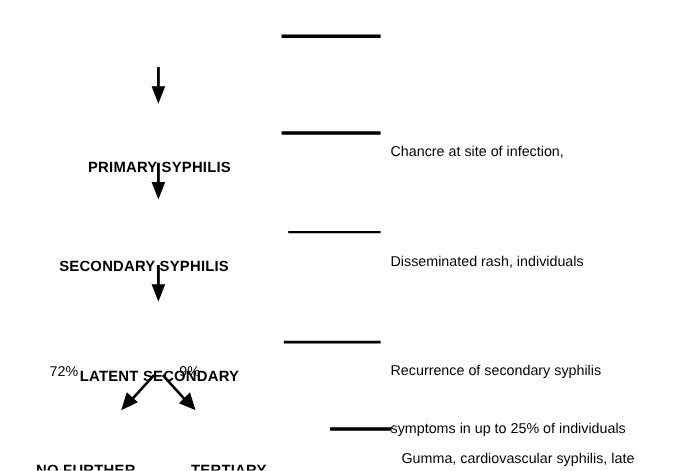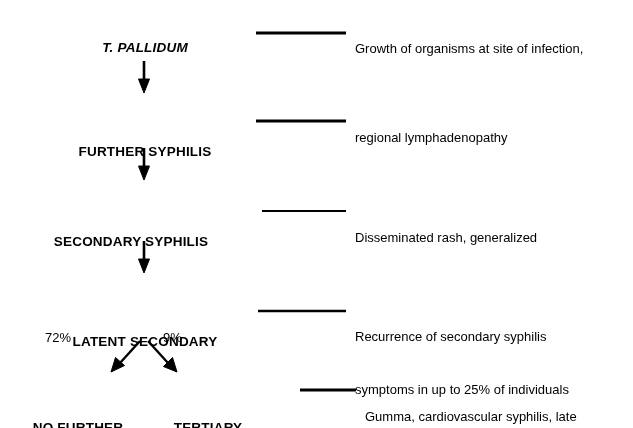--- a/index.html
+++ b/index.html
@@ -96,25 +96,24 @@
     <g stroke="#000000" stroke-linecap="butt">
       <line x1="256" y1="33" x2="346" y2="33" stroke-width="3.2"></line>
       <line x1="256" y1="121" x2="346" y2="121" stroke-width="3.2"></line>
       <line x1="262" y1="211" x2="346" y2="211" stroke-width="2.2"></line>
       <line x1="258" y1="311" x2="346" y2="311" stroke-width="2.6"></line>
       <line x1="300" y1="390" x2="356" y2="390" stroke-width="3.0"></line>
     </g>
   </svg>
 
   <div class="node centered" style="left:145px; top:8px; width:260px;">
-    <span class="node-line ital">T. PALLIDUM</span>
   </div>
 
   <div class="node centered" style="left:145px; top:112px; width:260px;">
-    <span class="node-line">FURTHER SYPHILIS</span>
+    <span class="node-line">PRIMARY SYPHILIS</span>
   </div>
 
   <div class="node centered" style="left:131px; top:202px; width:280px;text-align:center;">
     <span class="node-line">SECONDARY SYPHILIS</span>
   </div>
 
   <div class="node centered" style="left:145px; top:302px; width:260px;">
     <span class="node-line">LATENT SECONDARY</span>
   </div>
 
@@ -125,29 +124,28 @@
 
   <div class="node centered" style="left:208px; top:388px; width:160px;">
     <span class="node-line">TERTIARY</span>
     
   </div>
 
   <div class="pct centered" style="left:75px; top:330px; width:60px;">72%</div>
   <div class="pct centered" style="left:193px; top:330px; width:60px;">9%</div>
 
   <div class="desc" style="left:355px; top:5px; width:275px;">
-    <span class="desc-line">Growth of organisms at site of infection,</span>
   </div>
 
   <div class="desc" style="left:355px; top:94px; width:275px;">
-    <span class="desc-line">regional lymphadenopathy</span>
+    <span class="desc-line">Chancre at site of infection,</span>
   </div>
 
   <div class="desc" style="left:355px; top:194px; width:275px;">
-    <span class="desc-line">Disseminated rash, generalized</span>
+    <span class="desc-line">Disseminated rash, individuals</span>
   </div>
 
   <div class="desc" style="left:355px; top:293px; width:280px;">
     <span class="desc-line">Recurrence of secondary syphilis</span>
     <span class="desc-line">symptoms in up to 25% of individuals</span>
   </div>
 
   <div class="desc" style="left:365px; top:373px; width:270px;">
     <span class="desc-line">Gumma, cardiovascular syphilis, late</span>
     

